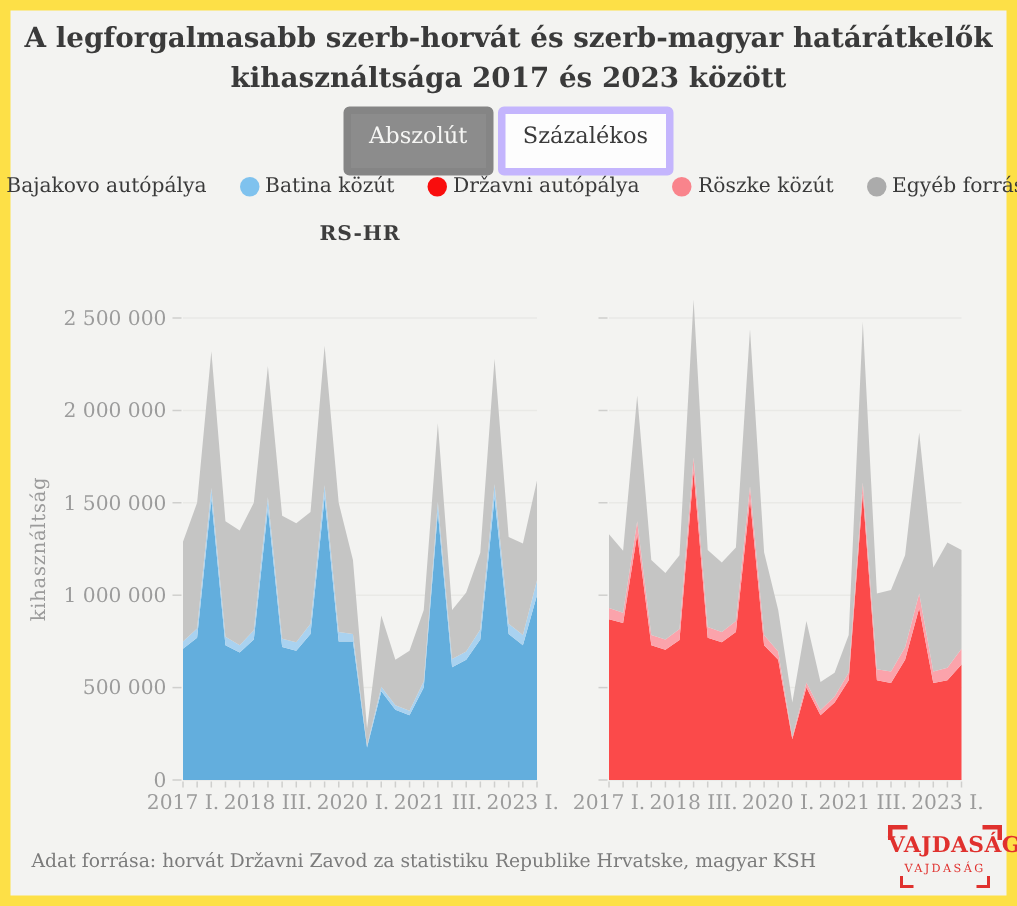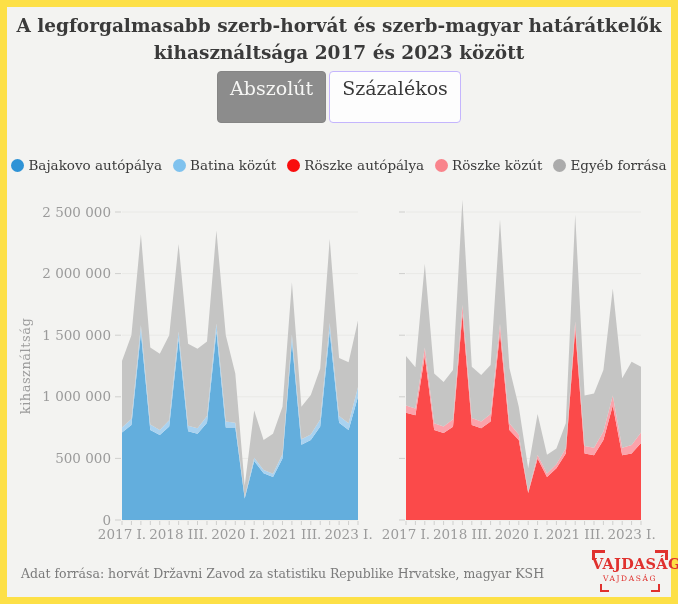--- a/index.html
+++ b/index.html
@@ -3,25 +3,25 @@
 <meta charset="utf-8">
 <style>
   html,body{margin:0;padding:0;}
   body{font-family:"DejaVu Serif","Liberation Serif",serif;background:#ffffff;}
   .page{position:relative;width:678px;height:604px;background:#fde047;overflow:hidden;}
   .card-bg{position:absolute;left:7px;top:7px;right:7px;bottom:7px;background:#f3f3f1;}
   .chart-title{position:absolute;left:0;right:0;top:13px;margin:0;text-align:center;
     font-size:18.5px;font-weight:700;color:#3a3a3a;line-height:1.45;}
   .chart-title span{white-space:nowrap;}
   .toggle-row{position:absolute;left:0;right:0;top:71px;display:flex;justify-content:center;gap:3px;}
-  .btn{font-family:inherit;font-size:19px;line-height:1;padding:7px 12px 24px;border-radius:4px;
-    border:1px solid #c4b5fd;background:#fdfdfd;color:#3a3a3a;cursor:pointer;}
+  .btn{font-family:inherit;font-size:15px;line-height:1;padding:7px 12px 14px;border-radius:4px;
+    border:5px solid #c4b5fd;background:#fdfdfd;color:#3a3a3a;cursor:pointer;}
   .btn.active{background:#8c8c8c;border-color:#858585;color:#f6f6f4;}
   .legend{position:absolute;left:0;right:0;top:116px;display:flex;justify-content:center;
-    align-items:center;gap:11px;font-size:13.5px;color:#3a3a3a;margin-top:41px;}
+    align-items:center;gap:22px;font-size:13.5px;color:#3a3a3a;}
   .legend-item{display:inline-flex;align-items:center;gap:4px;white-space:nowrap;}
   .dot{width:13px;height:13px;border-radius:50%;display:inline-block;flex:0 0 auto;}
   .panel-label{position:absolute;top:148px;text-align:center;font-size:13.5px;font-weight:700;
     letter-spacing:0.6px;color:#3d3d3d;}
   .panel-label.hr{left:122px;width:236px;}
   .panel-label.hu{left:406px;width:235px;}
   .charts{position:absolute;left:0;top:185px;}
   .axis-txt{font-family:"DejaVu Serif","Liberation Serif",serif;font-size:13.5px;fill:#9b9b9b;}
   .axis-title{font-family:"DejaVu Serif","Liberation Serif",serif;font-size:13px;fill:#9b9b9b;letter-spacing:0.5px;}
   .footer-source{position:absolute;left:21px;top:566px;font-size:12.5px;color:#7b7b7b;}
@@ -54,32 +54,33 @@
     <span class="legend-item">
       <span class="dot" style="background: rgb(47, 147, 214);"></span>
       <span>Bajakovo autópálya</span>
     </span>
     <span class="legend-item">
       <span class="dot" style="background: rgb(127, 194, 238);"></span>
       <span>Batina közút</span>
     </span>
     <span class="legend-item">
       <span class="dot" style="background: rgb(249, 13, 13);"></span>
-      <span>Röszke autópálya</span>
+      <span>Državni autópálya</span>
     </span>
     <span class="legend-item">
       <span class="dot" style="background: rgb(249, 132, 140);"></span>
       <span>Röszke közút</span>
     </span>
     <span class="legend-item">
       <span class="dot" style="background: rgb(171, 171, 171);"></span>
       <span>Egyéb forrása</span>
     </span>
   </div>
 
+  <div class="panel-label hr">RS-HR</div>
 
   <svg class="charts" width="678" height="362" viewBox="0 0 678 362" xmlns="http://www.w3.org/2000/svg">
       <line x1="122" y1="335" x2="358" y2="335" stroke="#e9e9e6" stroke-width="1"></line>
       <line x1="115" y1="335" x2="121" y2="335" stroke="#cfcfcd" stroke-width="1"></line>
       <text x="111" y="339.5" text-anchor="end" class="axis-txt">0</text>
       <line x1="122" y1="273.4" x2="358" y2="273.4" stroke="#e9e9e6" stroke-width="1"></line>
       <line x1="115" y1="273.4" x2="121" y2="273.4" stroke="#cfcfcd" stroke-width="1"></line>
       <text x="111" y="277.9" text-anchor="end" class="axis-txt">500 000</text>
       <line x1="122" y1="211.8" x2="358" y2="211.8" stroke="#e9e9e6" stroke-width="1"></line>
       <line x1="115" y1="211.8" x2="121" y2="211.8" stroke="#cfcfcd" stroke-width="1"></line>

